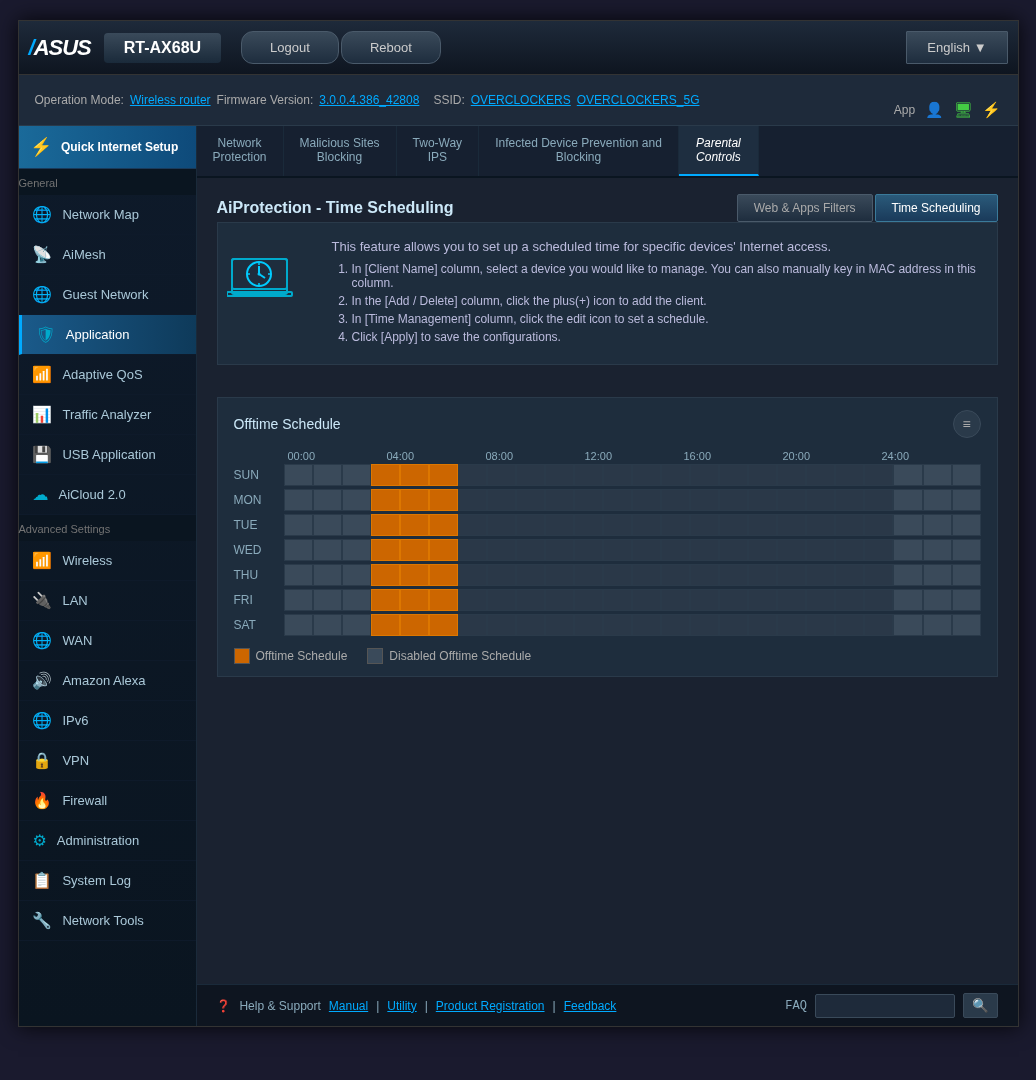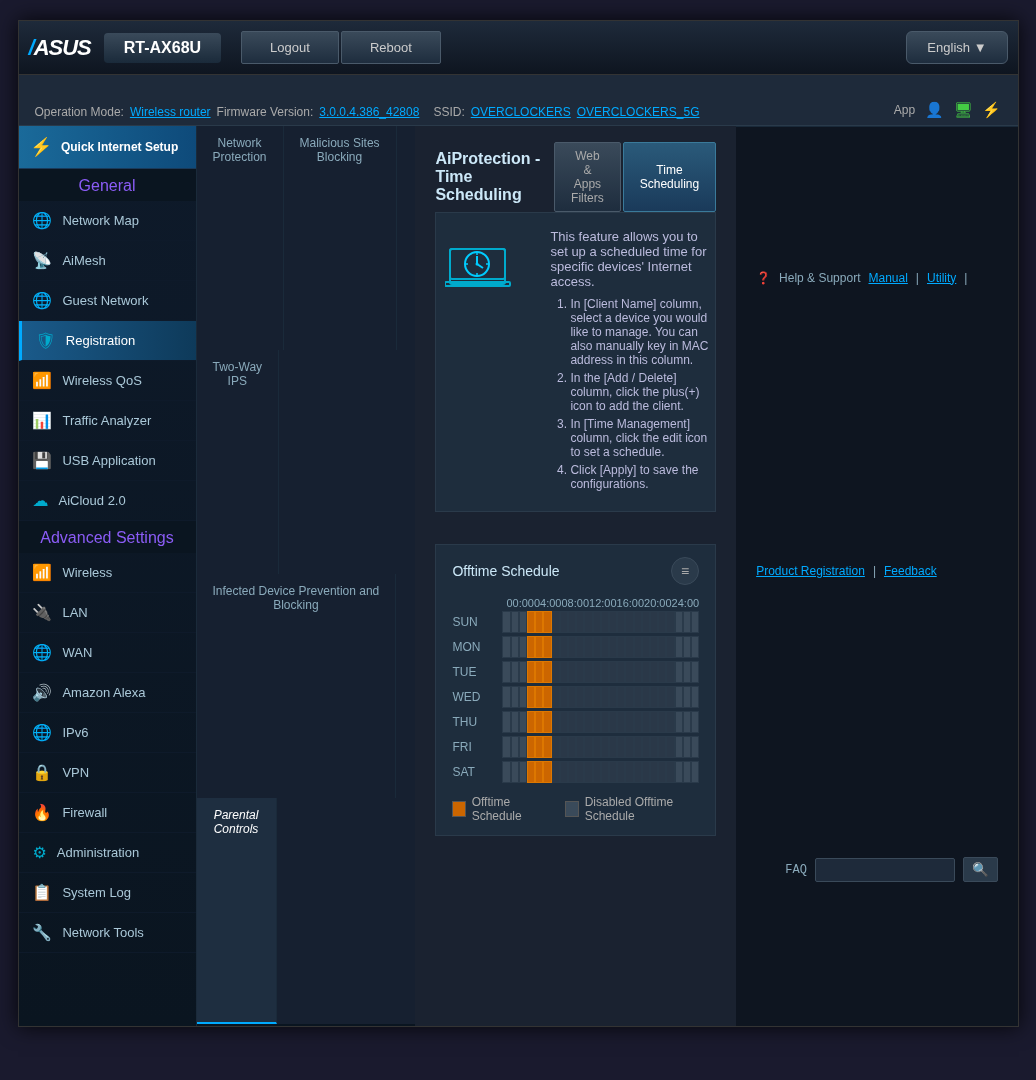--- a/index.html
+++ b/index.html
@@ -57,45 +57,45 @@
       margin-left: 20px;
       gap: 2px;
     }
     .top-nav-btn {
       background: linear-gradient(to bottom, #3a4a5a, #1e2d3e);
       color: #ccc;
       border: 1px solid #4a5a6a;
       padding: 8px 28px;
       cursor: pointer;
       font-size: 13px;
-      border-radius: 2px;
+      border-radius: 12px;
     }
     .top-right {
       margin-left: auto;
       display: flex;
       align-items: center;
       gap: 10px;
     }
     .top-right-label {
       background: linear-gradient(to bottom, #3a4a5a, #1e2d3e);
       color: #ccc;
       border: 1px solid #4a5a6a;
       padding: 8px 20px;
       font-size: 13px;
-      border-radius: 6px;
+      border-radius: 1px;
     }
 
     
     .info-bar {
       background: #1e2a3a;
       padding: 6px 16px;
       font-size: 12px;
       color: #aaa;
       display: flex;
-      align-items: flex-end;
+      align-items: center;
       gap: 6px;
       border-bottom: 1px solid #2a3a4a;
     }
     .info-bar .link { color: #00aaff; text-decoration: underline; cursor: pointer; }
     .info-bar .fw-link { color: #00aaff; text-decoration: underline; cursor: pointer; }
     .info-bar-right {
       margin-left: auto;
       display: flex;
       gap: 10px;
       align-items: center;
@@ -123,23 +123,22 @@
       display: flex;
       align-items: center;
       gap: 8px;
       padding: 10px 12px;
       cursor: pointer;
       border-bottom: 1px solid #1a3a5a;
     }
     .quick-setup-icon { color: #00ccff; font-size: 18px; }
     .quick-setup-text { color: #fff; font-size: 12px; font-weight: bold; }
     .sidebar-section-label {
-      color: #8b5cf6;
-      font-size: 16px;
-      text-align: center;
+      color: #737373;
+      font-size: 11px;
       padding: 8px 0 6px;
       background: #0a1520;
     }
     .sidebar-item {
       display: flex;
       align-items: center;
       gap: 10px;
       padding: 10px 14px;
       cursor: pointer;
       color: #aac8d8;
@@ -152,20 +151,21 @@
       color: #fff;
       border-left: 3px solid #00aaff;
     }
     .sidebar-item-icon { font-size: 16px; color: #00aacc; flex-shrink: 0; }
 
     
     .content {
       flex: 1;
       background: #1a2230;
       display: flex;
+      flex-direction: column;
     }
 
     
     .tabs {
       display: flex;
       background: #162030;
       border-bottom: 2px solid #0a1520;
       flex-wrap: wrap;
     }
     .tab {
@@ -432,25 +432,25 @@
       <div class="sidebar-item">
         <span class="sidebar-item-icon">📡</span>
         <span>AiMesh</span>
       </div>
       <div class="sidebar-item">
         <span class="sidebar-item-icon">🌐</span>
         <span>Guest Network</span>
       </div>
       <div class="sidebar-item active">
         <span class="sidebar-item-icon">🛡</span>
-        <span>Registration</span>
+        <span>Application</span>
       </div>
       <div class="sidebar-item">
         <span class="sidebar-item-icon">📶</span>
-        <span>Wireless QoS</span>
+        <span>Adaptive QoS</span>
       </div>
       <div class="sidebar-item">
         <span class="sidebar-item-icon">📊</span>
         <span>Traffic Analyzer</span>
       </div>
       <div class="sidebar-item">
         <span class="sidebar-item-icon">💾</span>
         <span>USB Application</span>
       </div>
       <div class="sidebar-item">

